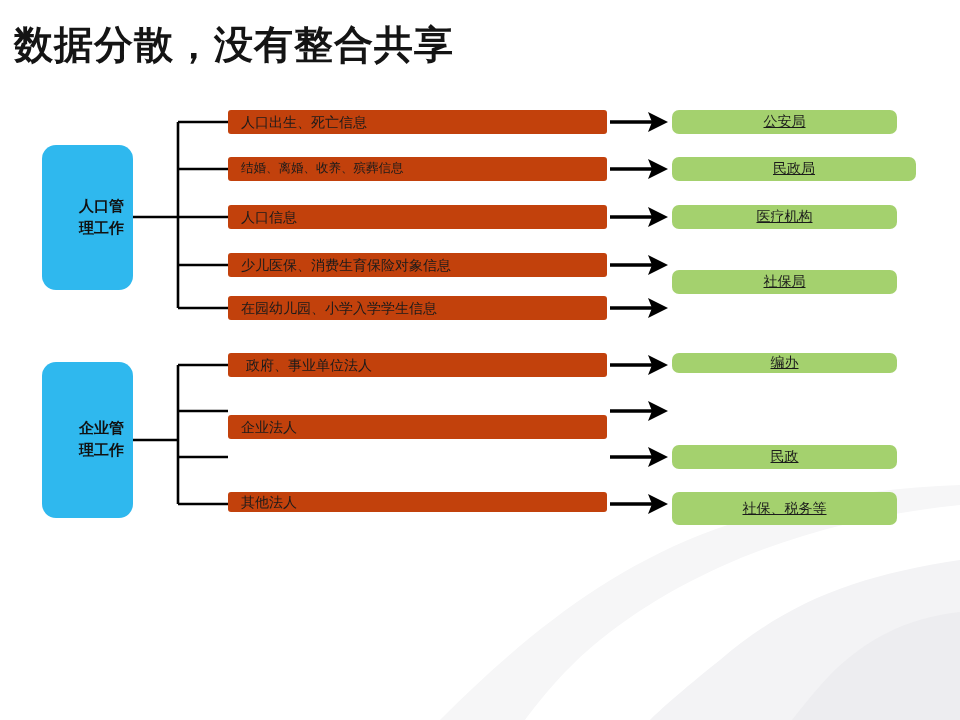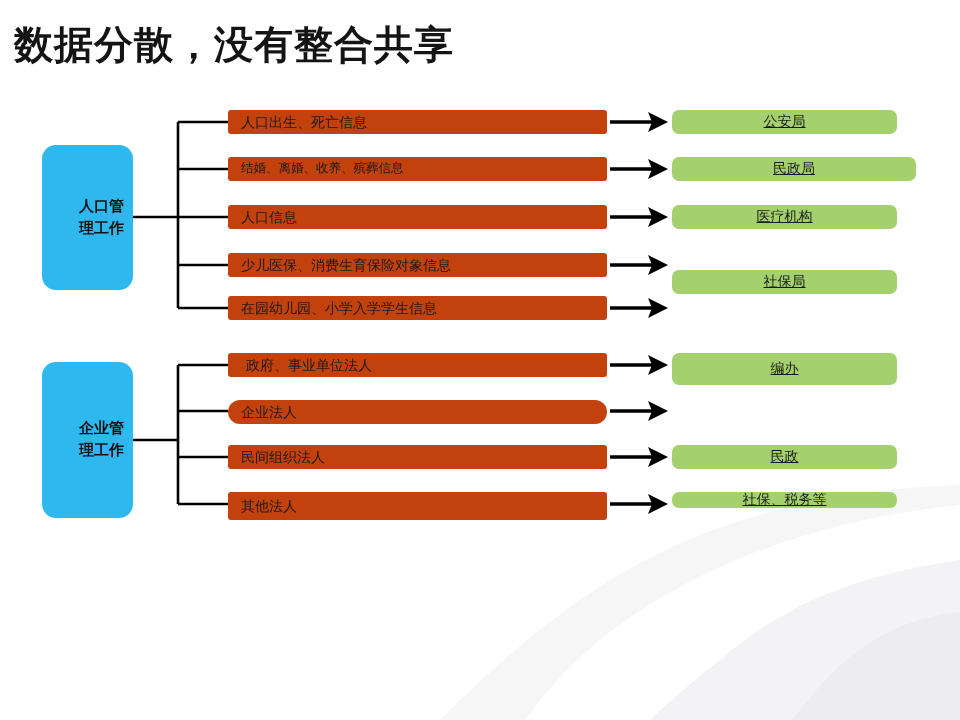--- a/index.html
+++ b/index.html
@@ -152,32 +152,29 @@
   <div class="purple-bar" style="left:228px; top:253px; width:379px; height:24px;">
     <span class="txt">少儿医保、消费生育保险对象信息</span>
   </div>
   <div class="purple-bar" style="left:228px; top:296px; width:379px; height:24px;">
     <span class="txt">在园幼儿园、小学入学学生信息</span>
   </div>
 
   <div class="purple-bar" style="left:228px; top:353px; width:379px; height:24px;padding-left:18px;">
     <span class="txt">政府、事业单位法人</span>
   </div>
-  <div class="purple-bar" style="left:228px; top:400px; width:379px; height:24px;border-radius:12px;">
+  <div class="purple-bar" style="left:228px; top:415px; width:379px; height:24px;">
     <span class="txt">企业法人</span>
   </div>
-  <div class="purple-bar" style="left:228px; top:445px; width:379px; height:24px;">
-    <span class="txt">民间组织法人</span>
-  </div>
-  <div class="purple-bar" style="left:228px; top:492px; width:379px; height:28px;">
+  <div class="purple-bar" style="left:228px; top:492px; width:379px; height:20px;">
     <span class="txt">其他法人</span>
   </div>
 
   <div class="green-box" style="left:672px; top:110px; width:225px; height:24px;">公安局</div>
   <div class="green-box" style="left:672px; top:157px; width:244px; height:24px;">民政局</div>
   <div class="green-box" style="left:672px; top:205px; width:225px; height:24px;">医疗机构</div>
   <div class="green-box" style="left:672px; top:270px; width:225px; height:24px;">社保局</div>
 
-  <div class="green-box" style="left:672px; top:353px; width:225px; height:32px;">编办</div>
+  <div class="green-box" style="left:672px; top:353px; width:225px; height:20px;">编办</div>
   <div class="green-box" style="left:672px; top:445px; width:225px; height:24px;">民政</div>
-  <div class="green-box" style="left:672px; top:492px; width:225px; height:16px;">社保、税务等</div>
+  <div class="green-box" style="left:672px; top:492px; width:225px; height:33px;">社保、税务等</div>
 
 </div>
 
 </body></html>

